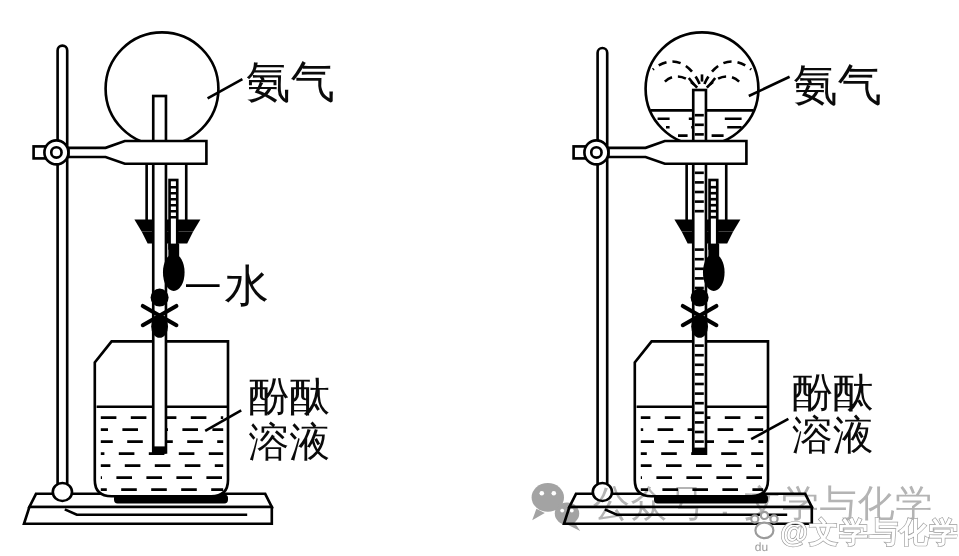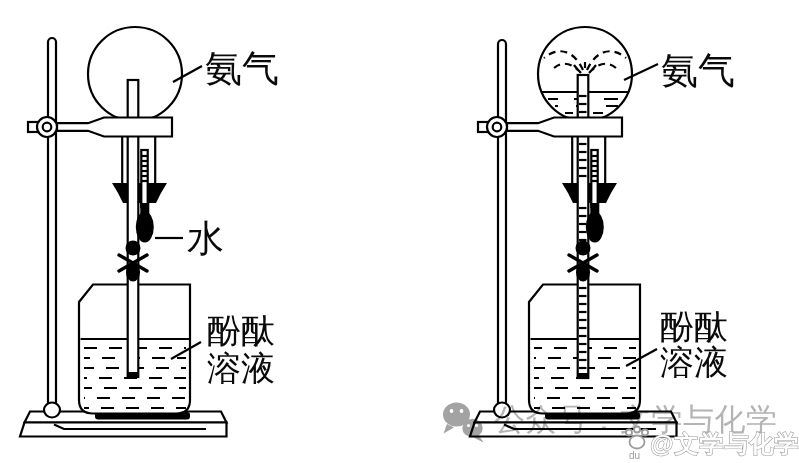--- a/index.html
+++ b/index.html
@@ -1,17 +1,17 @@
 <!DOCTYPE html>
 <html><head>
 <meta charset="utf-8">
 <style>
   html,body{margin:0;padding:0;background:#ffffff;}
   #stage{position:relative;width:799px;height:463px;background:#ffffff;overflow:hidden;
-         font-family:"Liberation Serif","DejaVu Serif",serif;}
+         font-family:"Liberation Serif","DejaVu Serif",serif;border-radius:23px;}
   svg{position:absolute;left:0;top:0;}
   .ink{stroke:#000000;fill:none;stroke-width:2.2;}
   .inkfill{stroke:#000000;fill:#ffffff;stroke-width:2.2;}
   .solid{fill:#000000;stroke:none;}
   .lbl{fill:#0a0a0a;font-family:"Liberation Serif","DejaVu Serif",serif;}
   .wm{mix-blend-mode:multiply;}
   .wmtext{fill:#b4b4b4;font-family:"Liberation Serif","DejaVu Serif",serif;}
   .credit{fill:#ffffff;stroke:#9b9b9b;stroke-width:1.1;paint-order:stroke;
           font-weight:bold;font-family:"Liberation Sans","DejaVu Sans",sans-serif;}
 </style>

